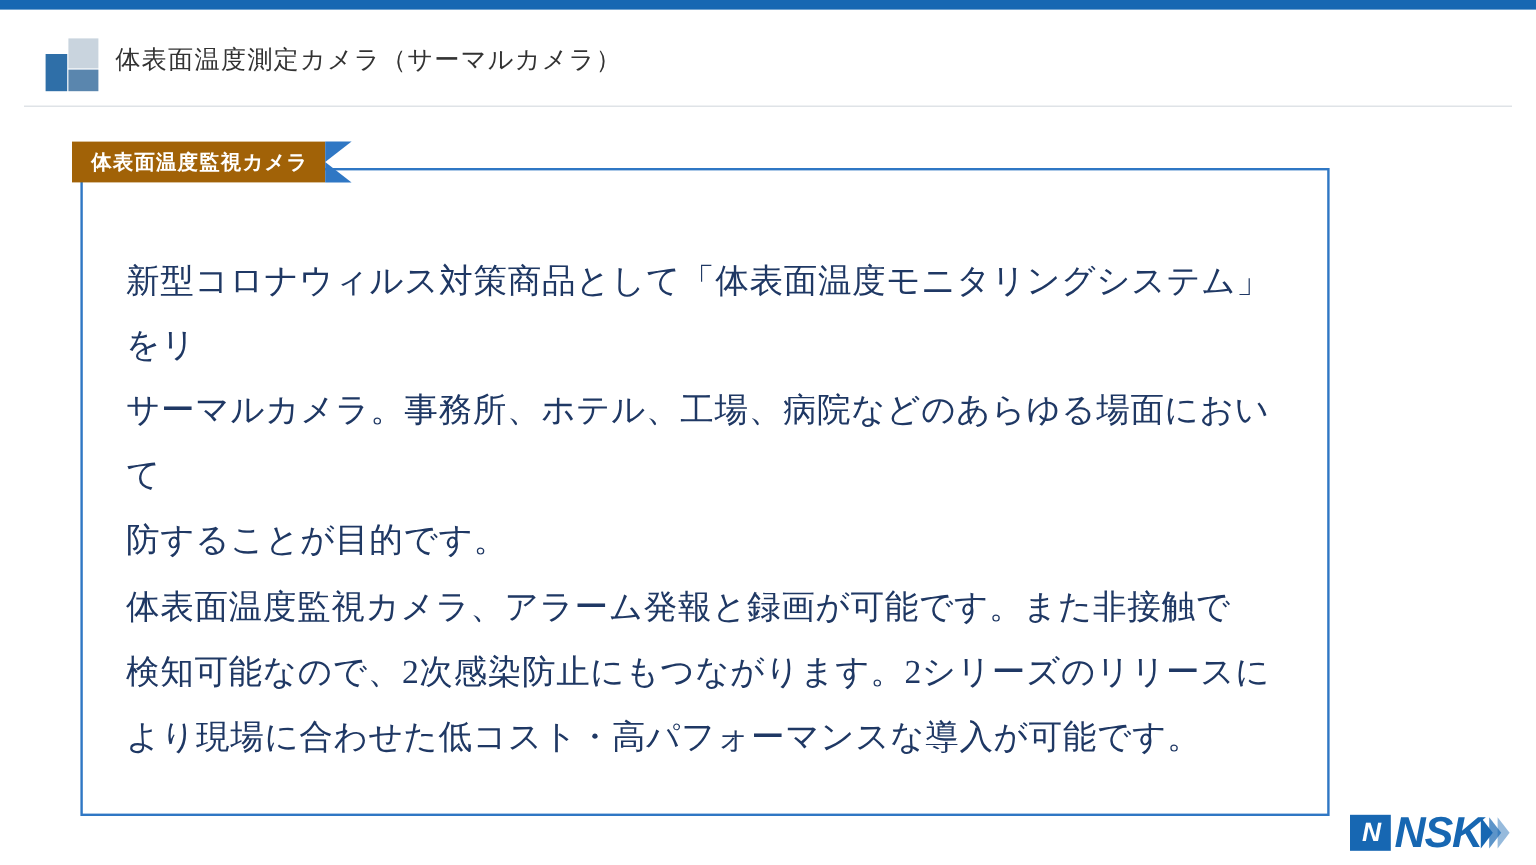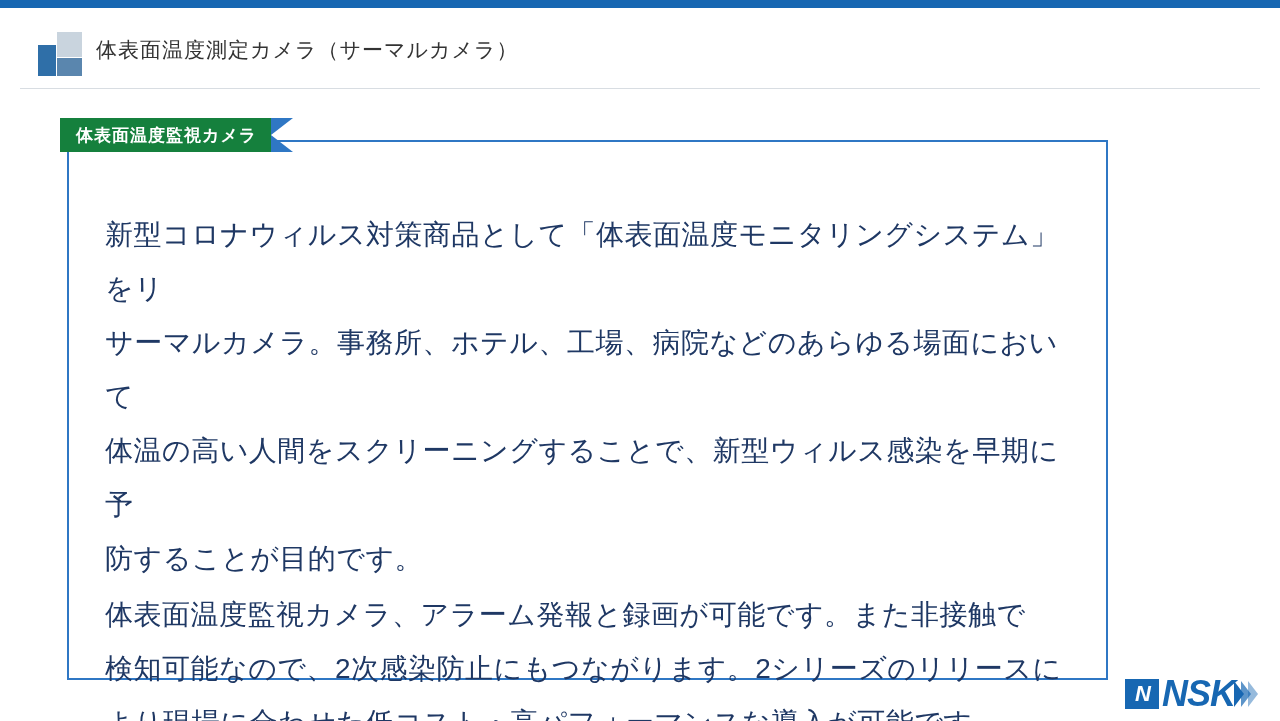--- a/index.html
+++ b/index.html
@@ -98,21 +98,21 @@
   
   .ribbon {
     position: absolute;
     left: 60px;
     top: 118px;
     height: 34px;
     display: flex;
     align-items: stretch;
   }
   .ribbon-body {
-    background: #15803d;
+    background: #a16207;
     color: #ffffff;
     font-size: 17px;
     font-weight: bold;
     letter-spacing: 1px;
     padding: 0 14px 0 16px;
     display: flex;
     align-items: center;
     white-space: nowrap;
   }
   .ribbon-tail {
@@ -129,20 +129,21 @@
     left: 105px;
     top: 208px;
     width: 980px;
     color: #1f3864;
     font-size: 28px;
     line-height: 54px;
     letter-spacing: 0.5px;
   }
   .body-text p {
     margin: 0;
+    font-family: Liberation Serif, serif;
   }
   .para-gap {
     height: 2px;
   }
 
   
   .logo {
     position: absolute;
     right: 22px;
     bottom: 10px;
@@ -206,21 +207,20 @@
 <div class="content-frame"></div>
 
 <div class="ribbon">
   <div class="ribbon-body">体表面温度監視カメラ</div>
   <div class="ribbon-tail"></div>
 </div>
 
 <div class="body-text">
   <p>新型コロナウィルス対策商品として「体表面温度モニタリングシステム」をリ</p>
   <p>サーマルカメラ。事務所、ホテル、工場、病院などのあらゆる場面において</p>
-  <p>体温の高い人間をスクリーニングすることで、新型ウィルス感染を早期に予</p>
   <p>防することが目的です。</p>
   <div class="para-gap"></div>
   <p>体表面温度監視カメラ、アラーム発報と録画が可能です。また非接触で</p>
   <p>検知可能なので、2次感染防止にもつながります。2シリーズのリリースに</p>
   <p>より現場に合わせた低コスト・高パフォーマンスな導入が可能です。</p>
 </div>
 
 <div class="logo">
   <div class="logo-badge">N</div>
   <div class="logo-word">NSK</div>

